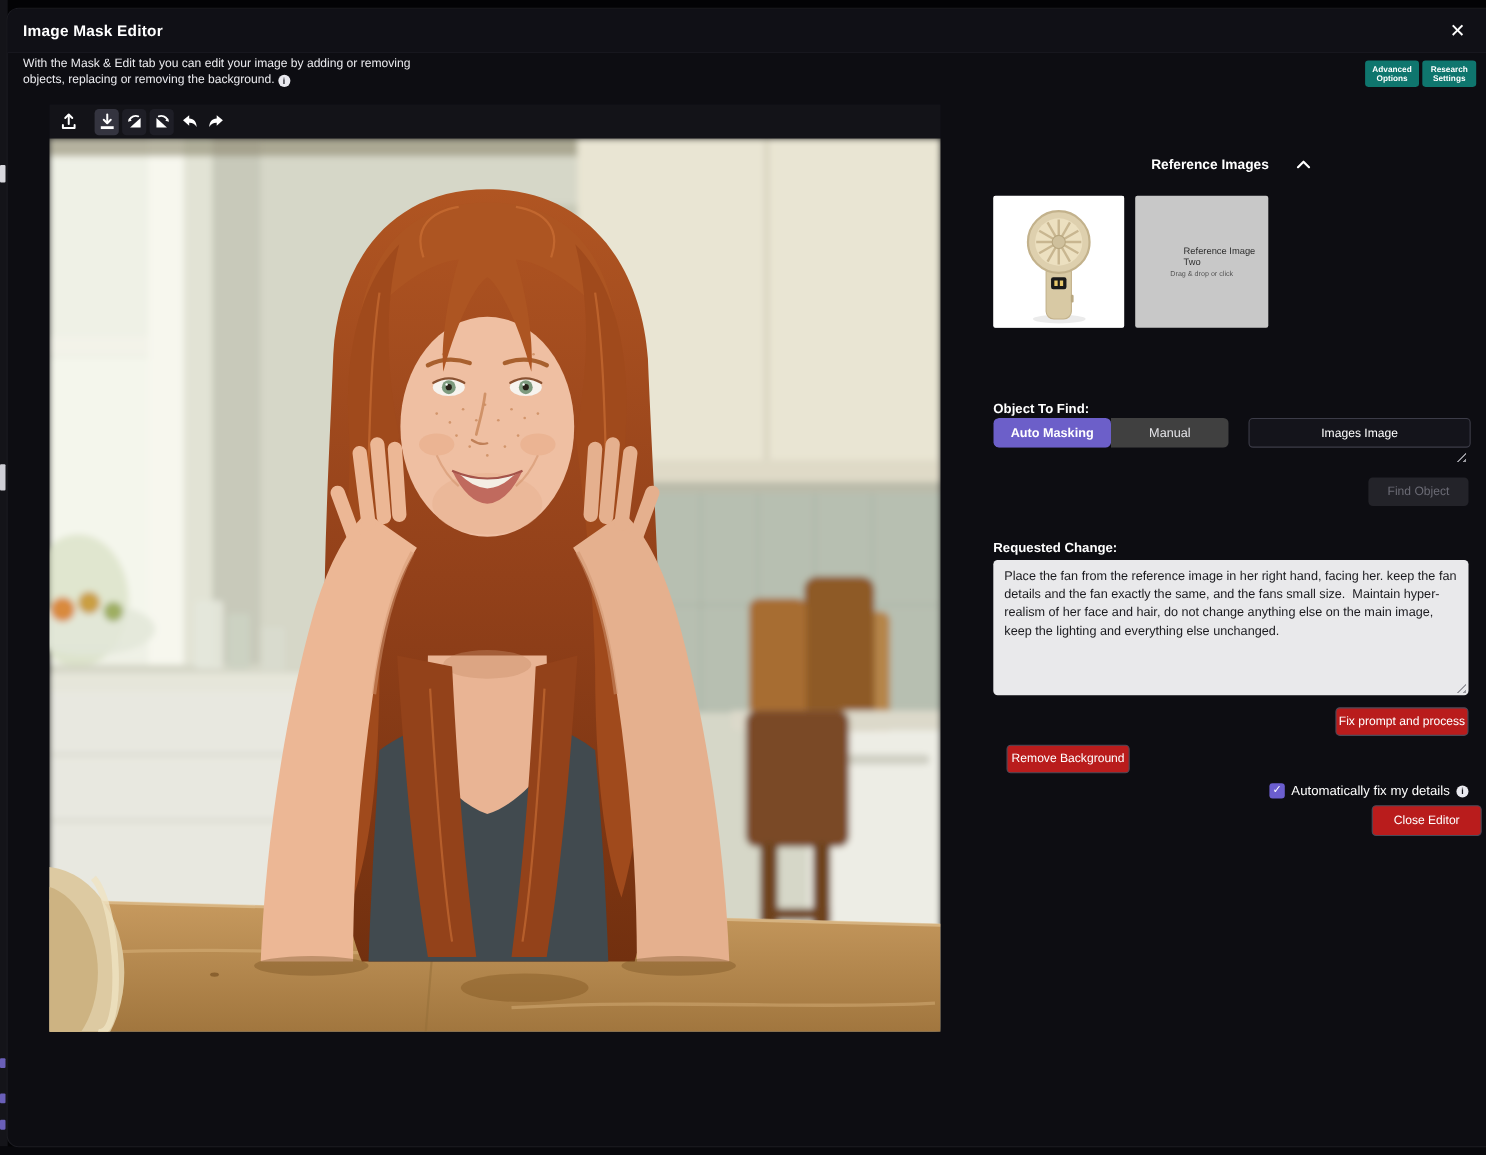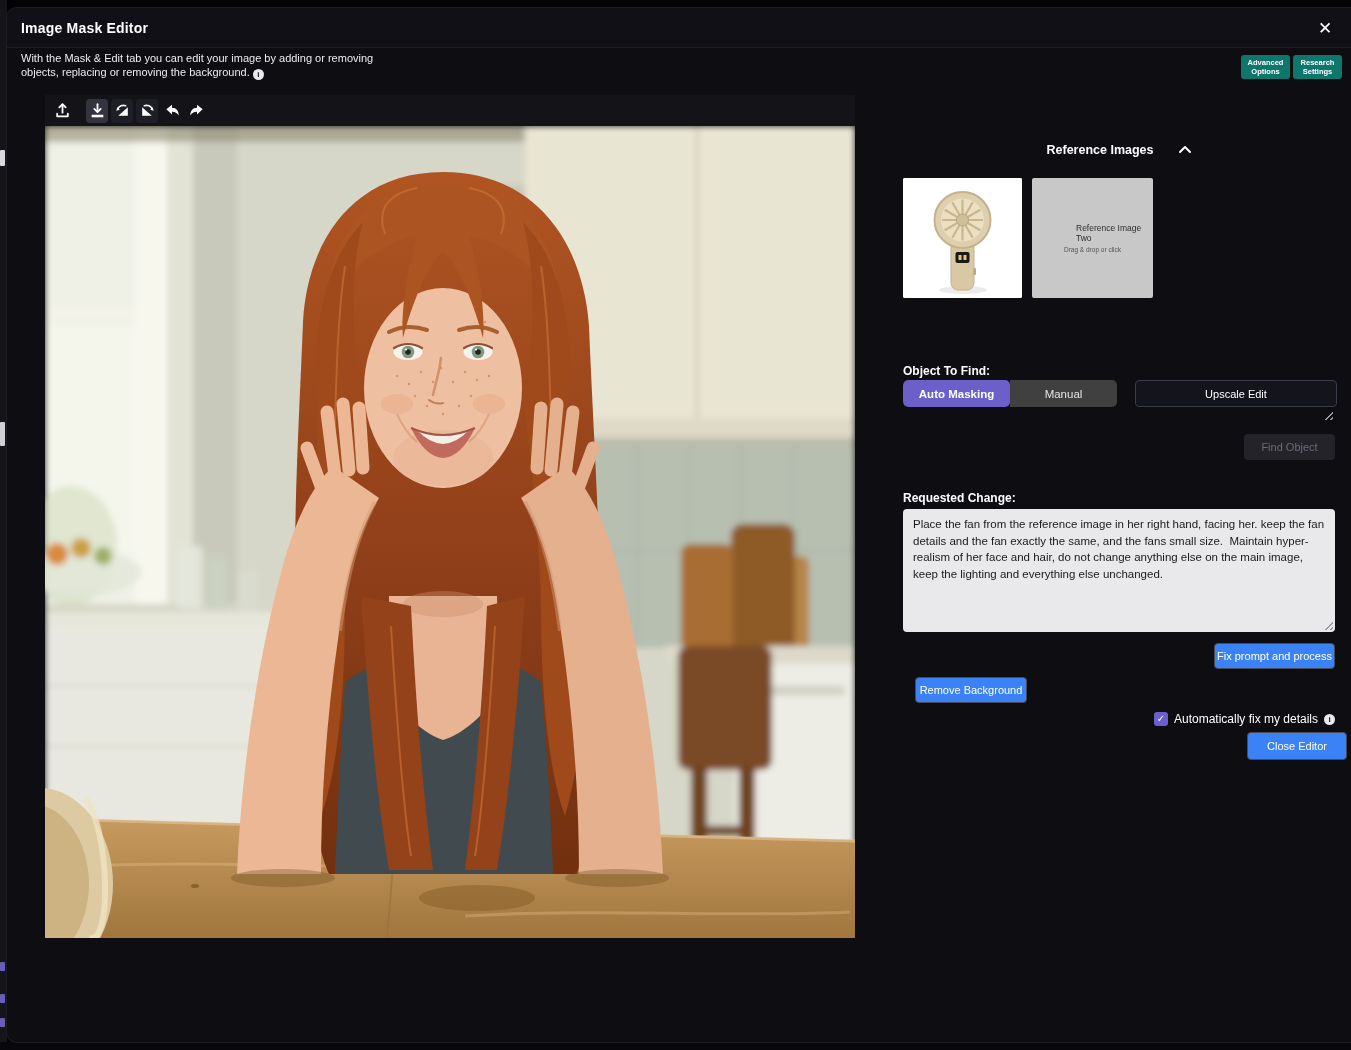--- a/index.html
+++ b/index.html
@@ -73,21 +73,21 @@
 
   .fld-label { position:absolute; left:0; font-size:12px; font-weight:bold; color:#fff; }
   .light-field { position:absolute; left:0; width:432px; background:#e9e9eb; border:none; border-radius:4px;
     padding:7px 10px; font-size:11.5px; line-height:16.5px; color:#1a1a1e; resize:none;
     font-family:"Liberation Sans", sans-serif; }
   .light-field::placeholder { color:#8f8f96; }
   .grip { position:absolute; width:9px; height:9px; pointer-events:none;
     background:repeating-linear-gradient(135deg, transparent 0 2.5px, #9a9aa0 2.5px 4px);
     clip-path:polygon(100% 0, 100% 100%, 0 100%); }
 
-  .ghost-btn { position:absolute; background:#3b82f6; border:1px solid #4a4a58; border-radius:4px;
+  .ghost-btn { position:absolute; background:#b91c1c; border:1px solid #4a4a58; border-radius:4px;
     color:#fff; font-size:11px; cursor:pointer; font-family:"Liberation Sans", sans-serif; }
   .find-btn { position:absolute; left:341px; top:342px; width:91px; height:26px; background:#232329;
     border:none; border-radius:4px; color:#6b6b75; font-size:11px; font-family:Liberation Sans, sans-serif; }
 
   .chk-row { position:absolute; right:2px; top:620px; display:flex; align-items:center; gap:6px; }
   .chk { width:14px; height:14px; border-radius:3px; background:#6b5ecf; color:#fff; font-size:10px;
     line-height:14px; text-align:center; cursor:pointer; }
   .chk-label { font-size:12px; color:#fff; }
 </style>
 </head>
@@ -372,21 +372,21 @@
           <span class="thumb2-title">Reference Image Two</span>
           <span class="thumb2-sub">Drag &amp; drop or click</span>
         </div>
       </div>
 
       <div class="mask-row">
         <div class="seg">
           <button class="on">Auto Masking</button>
           <button class="off">Manual</button>
         </div>
-        <button class="upscale">Upscale Edit</button>
+        <button class="upscale">Images Image</button>
       </div>
 
       <label class="fld-label" style="top:272px">Object To Find:</label>
       <span class="grip" style="left:421px;top:319px"></span>
       <button class="find-btn">Find Object</button>
 
       <label class="fld-label" style="top:399px">Requested Change:</label>
       <textarea class="light-field" style="top: 417px; height: 123px;">Place the fan from the reference image in her right hand, facing her. keep the fan details and the fan exactly the same, and the fans small size.  Maintain hyper-realism of her face and hair, do not change anything else on the main image, keep the lighting and everything else unchanged.</textarea>
       <span class="grip" style="left:421px;top:529px"></span>
 

